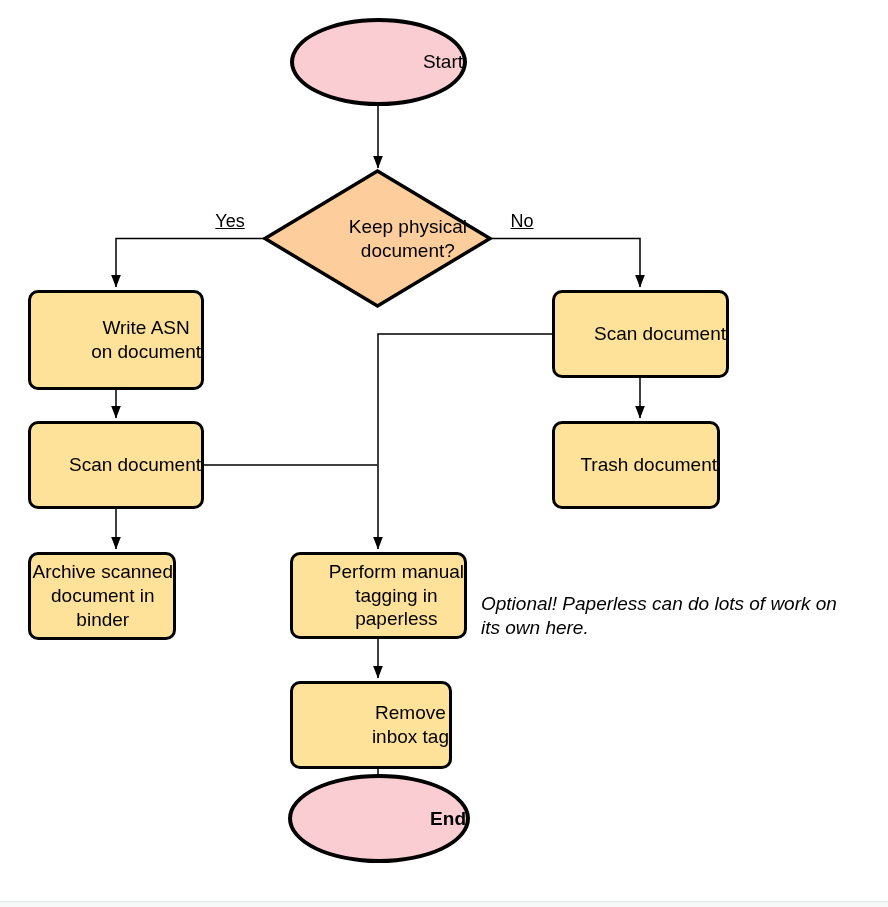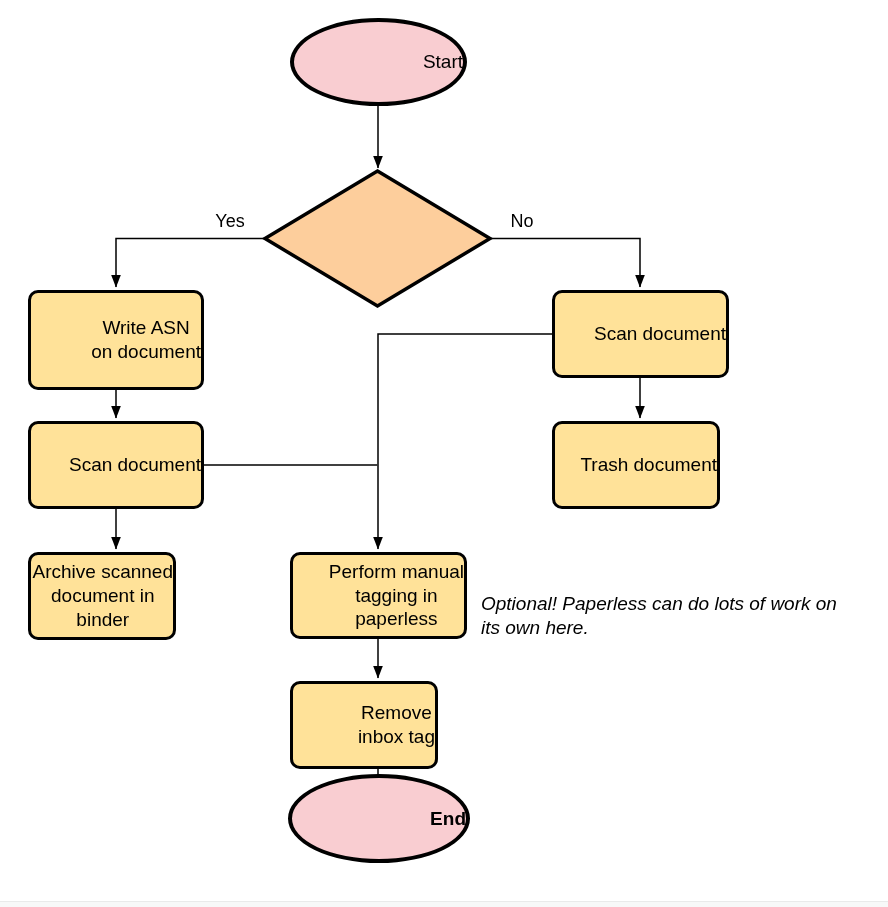--- a/index.html
+++ b/index.html
@@ -54,20 +54,21 @@
     border-radius: 50%;
   }
   .decision-label {
     font-size: 19px;
   }
   .edge-label {
     position: absolute;
     font-size: 18px;
     text-align: center;
     width: 60px;
+    text-decoration: underline;
   }
   .note {
     position: absolute;
     left: 481px;
     top: 592px;
     width: 420px;
     font-size: 19px;
     font-style: italic;
     line-height: 24px;
     white-space: pre-line;
@@ -104,20 +105,24 @@
     <polyline points="378,639 378,678" marker-end="url(#arrowhead)"></polyline>
     <polyline points="378,769 378,808" marker-end="url(#arrowhead)"></polyline>
 
     <polygon class="decision" points="377.5,171 490,238.5 377.5,306 265,238.5"></polygon>
   </svg>
 
   <div class="node terminator" style="left:290px; top:18px; width:177px; height:88px;">
     <span>Start</span>
   </div>
 
+  <div class="node decision-label" style="left:290px; top:210px; width:177px; height:58px;">
+    <span>Keep physical
+document?</span>
+  </div>
 
   <div class="edge-label" style="left:200px; top:211px;">Yes</div>
 
   <div class="edge-label" style="left:492px; top:211px;">No</div>
 
   <div class="node process" style="left:28px; top:290px; width:176px; height:100px;">
     <span>Write ASN
 on document</span>
   </div>
 
@@ -141,21 +146,21 @@
 
   <div class="node process" style="left:290px; top:552px; width:177px; height:87px;">
     <span>Perform manual
 tagging in
 paperless</span>
   </div>
 
   <div class="note">Optional! Paperless can do lots of work on
 its own here.</div>
 
-  <div class="node process" style="left:290px; top:681px; width:148px; height:88px;">
+  <div class="node process" style="left:290px; top:681px; width:162px; height:88px;">
     <span>Remove
 inbox tag</span>
   </div>
 
   <div class="node terminator" style="left:288px; top:774px; width:182px; height:89px;font-weight:bold;">
     <span>End</span>
   </div>
 
   <div class="page-bottom-edge"></div>
 

